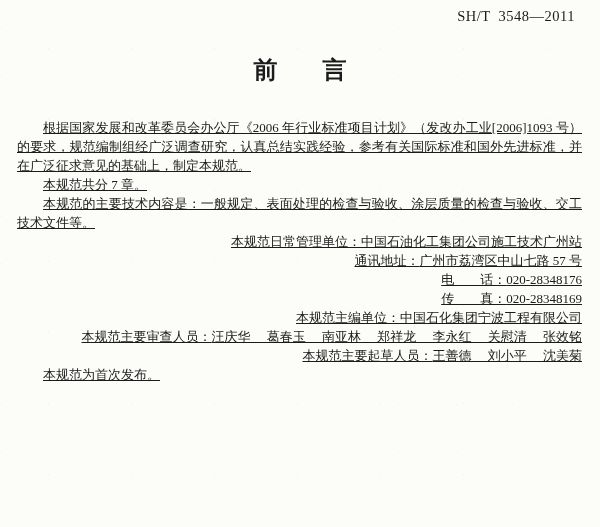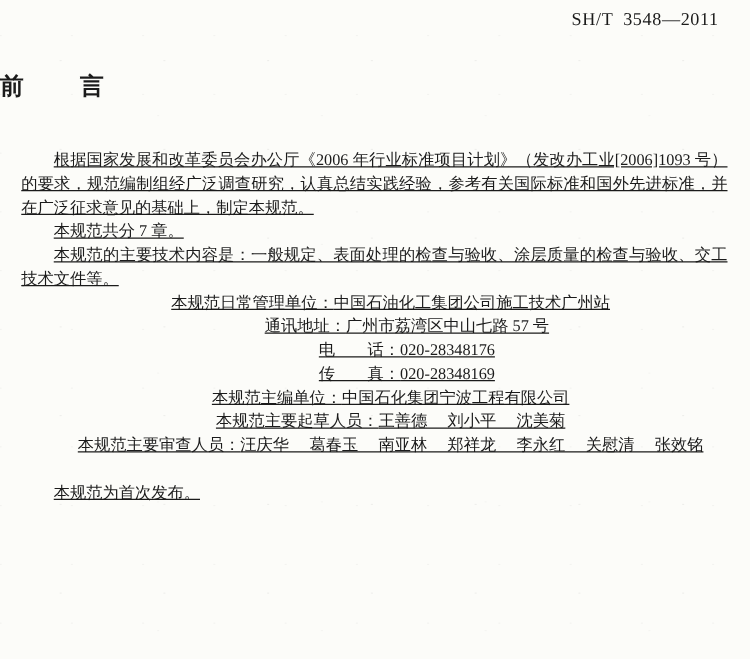--- a/index.html
+++ b/index.html
@@ -24,43 +24,43 @@
     font-size: 14.5px;
     font-weight: normal;
     letter-spacing: 0.5px;
     word-spacing: 4px;
   }
   .page-title {
     position: absolute;
     top: 56px;
     left: 0;
     right: 0;
-    text-align: left;
-    font-size: 19px;
+    text-align: center;
+    font-size: 24px;
     font-weight: bold;
     line-height: 28px;
   }
   .page-title .spread {
     letter-spacing: 45px;
     margin-right: -45px;
   }
   .body-text {
     position: absolute;
     top: 118px;
     left: 17px;
     width: 565px;
     font-size: 13px;
     line-height: 19px;
     text-align: justify;
     text-decoration: underline;
   }
   .para, .sec-line, .closing { text-indent: 2em; }
   .detail-line { padding-left: 52px; text-align: left; }
-  .sec-line, .detail-line { text-align: center; white-space: nowrap; }
-  .closing { margin-top: 19px; }
+  .sec-line, .detail-line { text-align: right; white-space: nowrap; }
+  .closing { }
 </style>
 </head>
 <body>
 
 <div class="doc-number">SH/T 3548—2011</div>
 
 <div class="page-title">
   <span class="spread">前言</span>
 </div>
 
@@ -72,19 +72,19 @@
 
   <div class="sec-line"><span>本规范日常管理单位：</span><span>中国石油化工集团公司施工技术广州站</span></div>
 
   <div class="detail-line"><span>通讯地址：</span><span>广州市荔湾区中山七路 57 号</span></div>
   <div class="detail-line"><span>电　　话：</span><span>020-28348176</span></div>
   <div class="detail-line"><span>传　　真：</span><span>020-28348169</span></div>
 
   <div class="sec-line"><span>本规范主编单位：</span><span>中国石化集团宁波工程有限公司</span></div>
 
 
+  <div class="sec-line"><span>本规范主要审查人员：</span><span>汪庆华　 葛春玉　 南亚林　 郑祥龙　 李永红　 关慰清　 张效铭</span></div>
+
   <div class="sec-line"><span>本规范主要起草人员：</span><span>王善德　 刘小平　 沈美菊</span></div>
-
-  <div class="sec-line"><span>本规范主要审查人员：</span><span>汪庆华　 葛春玉　 南亚林　 郑祥龙　 李永红　 关慰清　 张效铭</span></div>
 
   <div class="closing">本规范为首次发布。</div>
 
 </div>
 
 </body></html>

